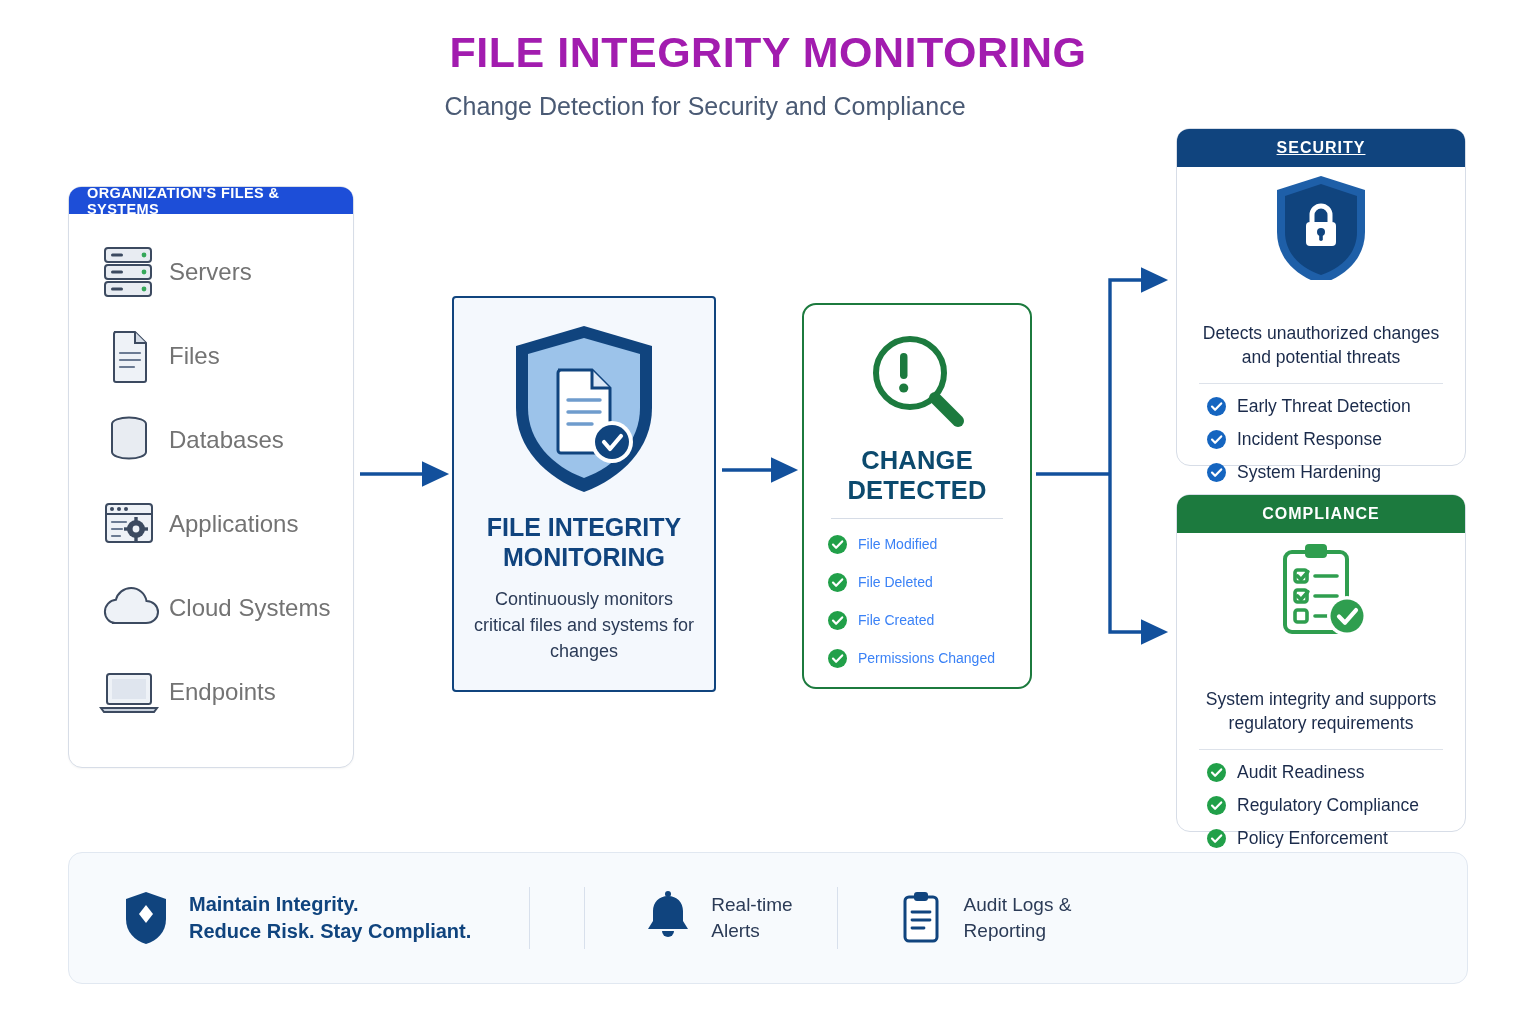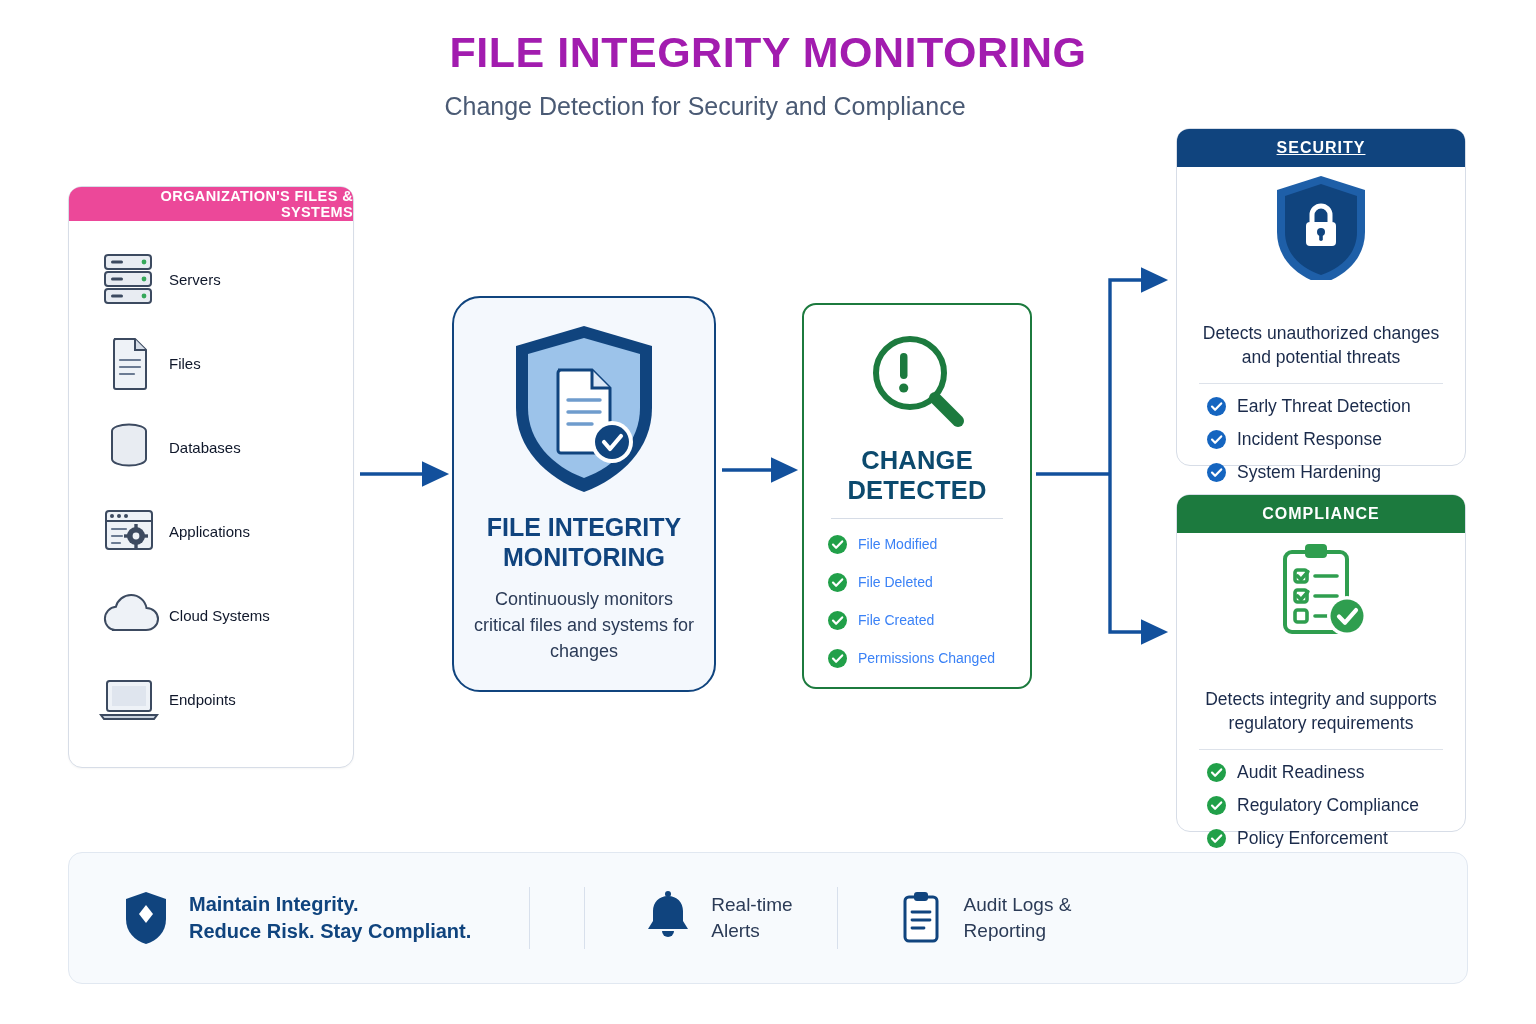--- a/index.html
+++ b/index.html
@@ -27,37 +27,37 @@
   
   .card { position: absolute; background: #fff; border-radius: 14px; }
 
   
   #sources {
     left: 68px; top: 186px; width: 286px; height: 582px;
     border: 1.6px solid #d7dde7; border-radius: 14px;
     box-shadow: 0 1px 2px rgba(0,0,0,.04);
   }
   #sources .hdr {
-    height: 34px; background: #ec4899; color: #fff;
+    height: 27px; background: #1d4ed8; color: #fff;
     border-radius: 12px 12px 0 0;
     display: flex; align-items: center; padding-left: 18px;
-    font-size: 14.5px; font-weight: bold; letter-spacing: .4px; text-align: right;
+    font-size: 14.5px; font-weight: bold; letter-spacing: .4px;
   }
   #sources .list { padding: 16px 0 0 0; }
   .src-row {
     display: flex; align-items: center; height: 84px; padding-left: 26px;
   }
   .src-ico { width: 68px; height: 58px; display: flex; align-items: center; justify-content: center; }
-  .src-label { font-size: 15px; color: #0f172a; margin-left: 6px; }
+  .src-label { font-size: 24px; color: #737373; margin-left: 6px; }
 
   
   #fim {
     left: 452px; top: 296px; width: 264px; height: 396px;
     background: #f4f8fd;
-    border: 2.4px solid #10447e; border-radius: 28px;
+    border: 2.4px solid #10447e; border-radius: 4px;
     display: flex; flex-direction: column; align-items: center;
     padding-top: 22px;
   }
   #fim .fim-title {
     margin-top: 14px; text-align: center;
     font-size: 25px; font-weight: bold; color: #10447e; line-height: 1.2;
   }
   #fim .fim-desc {
     margin-top: 14px; text-align: center; font-size: 18px; color: #2b3b57;
     line-height: 1.45; padding: 0 18px;
@@ -380,21 +380,21 @@
           <rect x="30" y="72" width="12" height="12" rx="2.5"></rect>
           <line x1="50" y1="38" x2="72" y2="38"></line>
           <line x1="50" y1="58" x2="72" y2="58"></line>
           <line x1="50" y1="78" x2="64" y2="78"></line>
         </g>
         <circle cx="82" cy="78" r="20" fill="#fff"></circle>
         <circle cx="82" cy="78" r="16.5" fill="#2f9e4f"></circle>
         <path d="M74 78.5 l6 6.2 l11 -12.6" stroke="#fff" stroke-width="4.2" fill="none" stroke-linecap="round" stroke-linejoin="round"></path>
       </svg>
     </div>
-    <div class="desc">Detects integrity and supports regulatory requirements</div>
+    <div class="desc">System integrity and supports regulatory requirements</div>
     <div class="rule"></div>
     <div class="items">
       <div class="item">
         <span>
           <svg width="19" height="19" viewBox="0 0 19 19">
               <circle cx="9.5" cy="9.5" r="9.5" fill="#21a049"></circle>
               <path d="M5 9.6 l3.1 3.2 L14.2 6.4" stroke="#fff" stroke-width="2.2" fill="none" stroke-linecap="round" stroke-linejoin="round"></path>
             </svg>
         </span>
         <span class="lbl">Audit Readiness</span>

